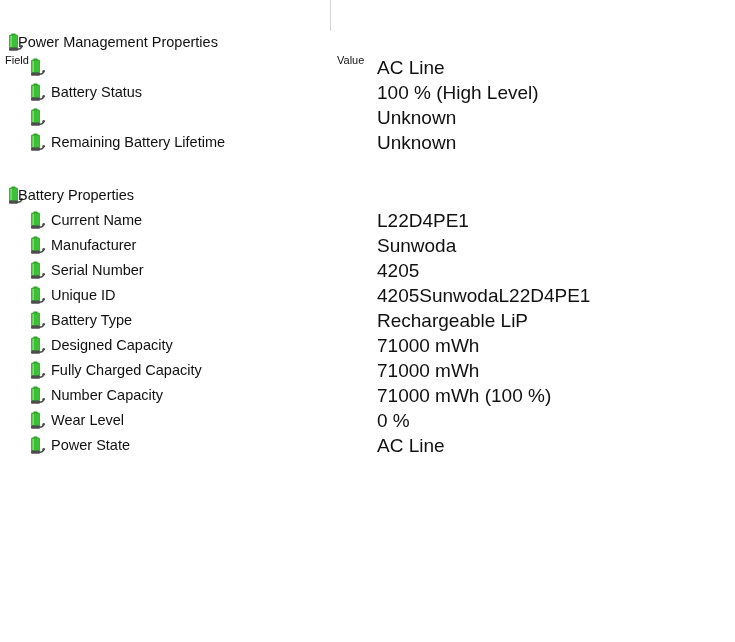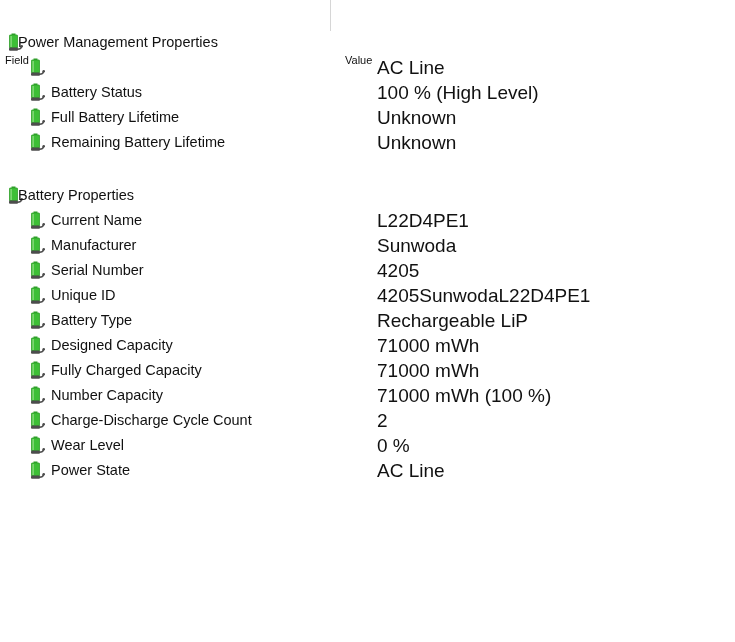--- a/index.html
+++ b/index.html
@@ -25,21 +25,21 @@
   .header-cell {
     position: absolute;
     top: 5px;
     font-size: 11px;
     line-height: 18px;
     color: #111111;
     white-space: nowrap;
     margin-top: 46px;
   }
   .header-cell.field { left: 5px; }
-  .header-cell.value { left: 345px; }
+  .header-cell.value { left: 337px; }
   .header-divider {
     position: absolute;
     left: 330px;
     top: 0px;
     width: 1px;
     height: 31px;
     background: #d6d6d6;
   }
 
   
@@ -146,21 +146,20 @@
         <svg width="18" height="19" viewBox="0 0 18 19" xmlns="http://www.w3.org/2000/svg">
           <rect x="5.5" y="0.5" width="4" height="1.6" fill="#2E9E28"></rect>
           <rect x="3.5" y="2" width="8" height="13" rx="0.6" fill="#3DBF36"></rect>
           <rect x="4.4" y="3" width="1.5" height="11" fill="#9BE08F" opacity="0.75"></rect>
           <rect x="3.5" y="2" width="8" height="13" rx="0.6" fill="none" stroke="#2E9E28" stroke-width="0.8"></rect>
           <rect x="3" y="14.6" width="9" height="3.2" rx="1" fill="#4D4D4D"></rect>
           <path d="M11.6 16.2 C14 16.2 15.2 15.2 15.6 13.6" fill="none" stroke="#4D4D4D" stroke-width="1.5" stroke-linecap="round"></path>
           <circle cx="15.7" cy="13.2" r="1.3" fill="#4D4D4D"></circle>
         </svg>
       </span>
-      <span class="row-label">Full Battery Lifetime</span>
       <span class="row-value">Unknown</span>
     </div>
     <div class="row level-1">
       <span class="row-icon">
         <svg width="18" height="19" viewBox="0 0 18 19" xmlns="http://www.w3.org/2000/svg">
           <rect x="5.5" y="0.5" width="4" height="1.6" fill="#2E9E28"></rect>
           <rect x="3.5" y="2" width="8" height="13" rx="0.6" fill="#3DBF36"></rect>
           <rect x="4.4" y="3" width="1.5" height="11" fill="#9BE08F" opacity="0.75"></rect>
           <rect x="3.5" y="2" width="8" height="13" rx="0.6" fill="none" stroke="#2E9E28" stroke-width="0.8"></rect>
           <rect x="3" y="14.6" width="9" height="3.2" rx="1" fill="#4D4D4D"></rect>
@@ -311,35 +310,20 @@
         <svg width="18" height="19" viewBox="0 0 18 19" xmlns="http://www.w3.org/2000/svg">
           <rect x="5.5" y="0.5" width="4" height="1.6" fill="#2E9E28"></rect>
           <rect x="3.5" y="2" width="8" height="13" rx="0.6" fill="#3DBF36"></rect>
           <rect x="4.4" y="3" width="1.5" height="11" fill="#9BE08F" opacity="0.75"></rect>
           <rect x="3.5" y="2" width="8" height="13" rx="0.6" fill="none" stroke="#2E9E28" stroke-width="0.8"></rect>
           <rect x="3" y="14.6" width="9" height="3.2" rx="1" fill="#4D4D4D"></rect>
           <path d="M11.6 16.2 C14 16.2 15.2 15.2 15.6 13.6" fill="none" stroke="#4D4D4D" stroke-width="1.5" stroke-linecap="round"></path>
           <circle cx="15.7" cy="13.2" r="1.3" fill="#4D4D4D"></circle>
         </svg>
       </span>
-      <span class="row-label">Charge-Discharge Cycle Count</span>
-      <span class="row-value">2</span>
-    </div>
-    <div class="row level-1">
-      <span class="row-icon">
-        <svg width="18" height="19" viewBox="0 0 18 19" xmlns="http://www.w3.org/2000/svg">
-          <rect x="5.5" y="0.5" width="4" height="1.6" fill="#2E9E28"></rect>
-          <rect x="3.5" y="2" width="8" height="13" rx="0.6" fill="#3DBF36"></rect>
-          <rect x="4.4" y="3" width="1.5" height="11" fill="#9BE08F" opacity="0.75"></rect>
-          <rect x="3.5" y="2" width="8" height="13" rx="0.6" fill="none" stroke="#2E9E28" stroke-width="0.8"></rect>
-          <rect x="3" y="14.6" width="9" height="3.2" rx="1" fill="#4D4D4D"></rect>
-          <path d="M11.6 16.2 C14 16.2 15.2 15.2 15.6 13.6" fill="none" stroke="#4D4D4D" stroke-width="1.5" stroke-linecap="round"></path>
-          <circle cx="15.7" cy="13.2" r="1.3" fill="#4D4D4D"></circle>
-        </svg>
-      </span>
       <span class="row-label">Wear Level</span>
       <span class="row-value">0 %</span>
     </div>
     <div class="row level-1">
       <span class="row-icon">
         <svg width="18" height="19" viewBox="0 0 18 19" xmlns="http://www.w3.org/2000/svg">
           <rect x="5.5" y="0.5" width="4" height="1.6" fill="#2E9E28"></rect>
           <rect x="3.5" y="2" width="8" height="13" rx="0.6" fill="#3DBF36"></rect>
           <rect x="4.4" y="3" width="1.5" height="11" fill="#9BE08F" opacity="0.75"></rect>
           <rect x="3.5" y="2" width="8" height="13" rx="0.6" fill="none" stroke="#2E9E28" stroke-width="0.8"></rect>

